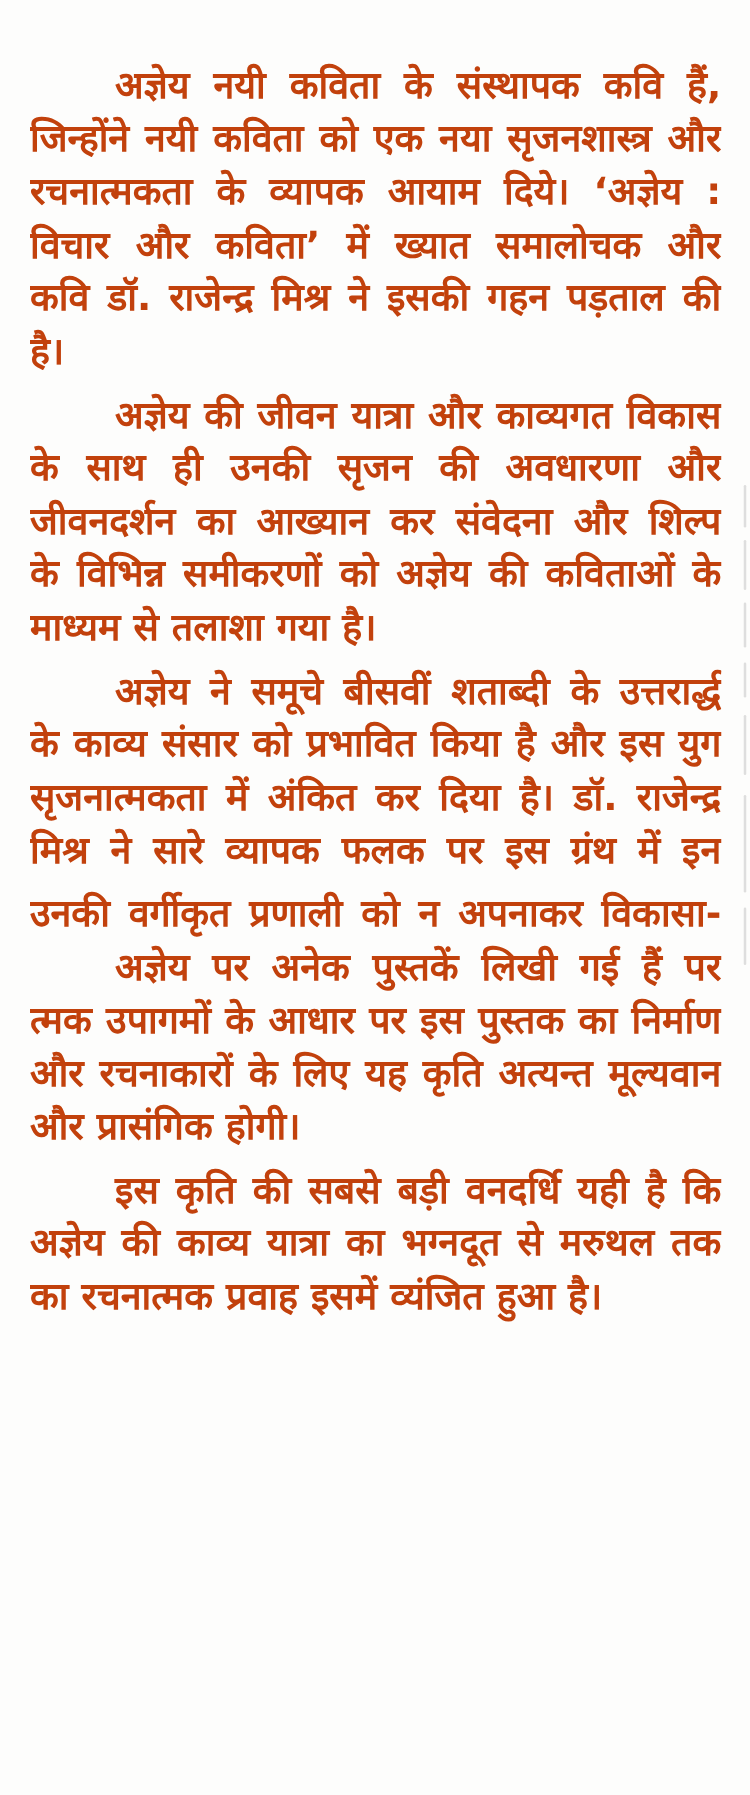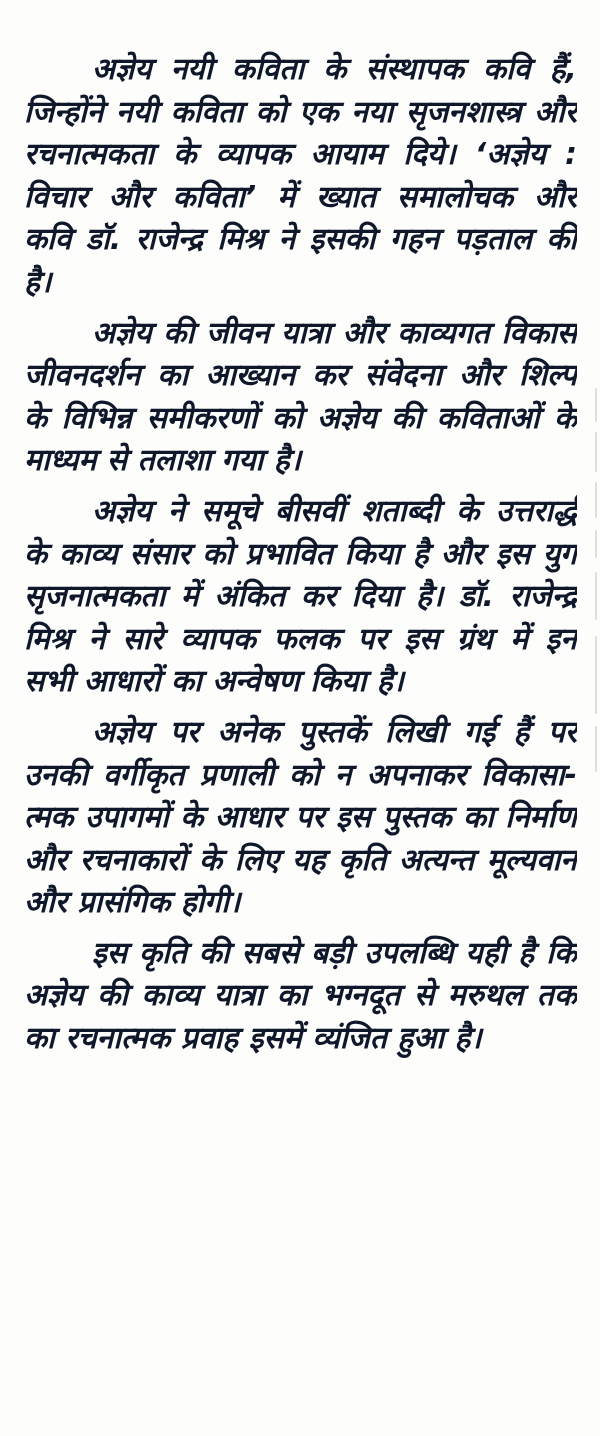--- a/index.html
+++ b/index.html
@@ -59,51 +59,51 @@
     width: 1.5px;
     background: #c4c4c4;
     opacity: 0.55;
     border-radius: 1px;
   }
 </style>
 </head>
 <body>
 
 <div class="page" style="background: rgb(253, 253, 252);">
-  <div class="text-block" id="text-block" style="color: #0f172a; font-style: italic;">
+  <div class="text-block" id="text-block" style="color: #c2410c;">
       <div class="paragraph">
         <div class="line first">अज्ञेय नयी कविता के संस्थापक कवि हैं,</div>
         <div class="line">जिन्होंने नयी कविता को एक नया सृजनशास्त्र और</div>
         <div class="line">रचनात्मकता के व्यापक आयाम दिये। ‘अज्ञेय :</div>
         <div class="line">विचार और कविता’ में ख्यात समालोचक और</div>
         <div class="line">कवि डॉ. राजेन्द्र मिश्र ने इसकी गहन पड़ताल की</div>
         <div class="line last">है।</div>
       </div>
       <div class="paragraph">
         <div class="line first">अज्ञेय की जीवन यात्रा और काव्यगत विकास</div>
+        <div class="line">के साथ ही उनकी सृजन की अवधारणा और</div>
         <div class="line">जीवनदर्शन का आख्यान कर संवेदना और शिल्प</div>
         <div class="line">के विभिन्न समीकरणों को अज्ञेय की कविताओं के</div>
         <div class="line last">माध्यम से तलाशा गया है।</div>
       </div>
       <div class="paragraph">
         <div class="line first">अज्ञेय ने समूचे बीसवीं शताब्दी के उत्तरार्द्ध</div>
         <div class="line">के काव्य संसार को प्रभावित किया है और इस युग</div>
         <div class="line">सृजनात्मकता में अंकित कर दिया है। डॉ. राजेन्द्र</div>
         <div class="line">मिश्र ने सारे व्यापक फलक पर इस ग्रंथ में इन</div>
-        <div class="line last">सभी आधारों का अन्वेषण किया है।</div>
       </div>
       <div class="paragraph">
+        <div class="line">उनकी वर्गीकृत प्रणाली को न अपनाकर विकासा-</div>
         <div class="line first">अज्ञेय पर अनेक पुस्तकें लिखी गई हैं पर</div>
-        <div class="line">उनकी वर्गीकृत प्रणाली को न अपनाकर विकासा-</div>
         <div class="line">त्मक उपागमों के आधार पर इस पुस्तक का निर्माण</div>
         <div class="line">और रचनाकारों के लिए यह कृति अत्यन्त मूल्यवान</div>
         <div class="line last">और प्रासंगिक होगी।</div>
       </div>
       <div class="paragraph">
-        <div class="line first">इस कृति की सबसे बड़ी उपलब्धि यही है कि</div>
+        <div class="line first">इस कृति की सबसे बड़ी वनदर्धि यही है कि</div>
         <div class="line">अज्ञेय की काव्य यात्रा का भग्नदूत से मरुथल तक</div>
         <div class="line last">का रचनात्मक प्रवाह इसमें व्यंजित हुआ है।</div>
       </div>
     </div>
 
   <div class="artifacts">
     <div class="dash" style="top:388px;height:34px;"></div>
     <div class="dash" style="top:432px;height:40px;"></div>
     <div class="dash" style="top:482px;height:36px;"></div>
     <div class="dash" style="top:530px;height:28px;"></div>

